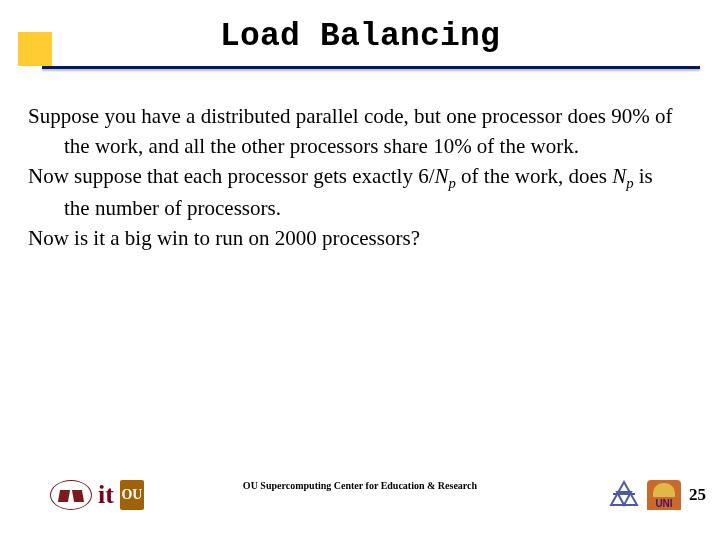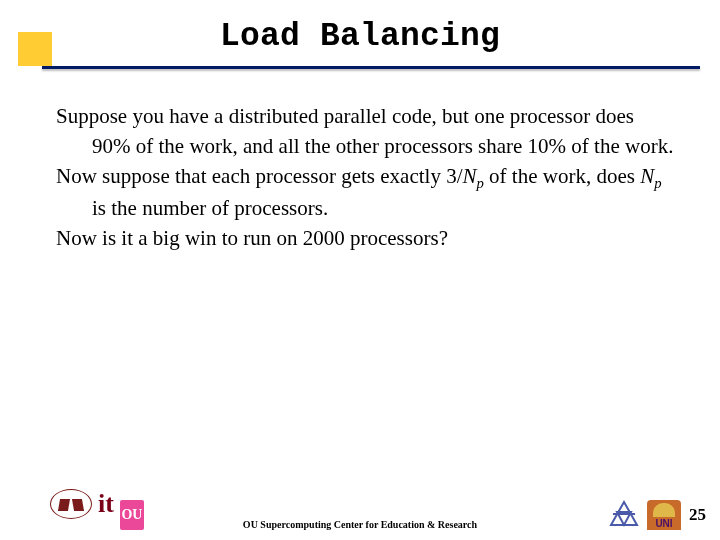--- a/index.html
+++ b/index.html
@@ -39,37 +39,36 @@
     top: 66px;
     height: 3px;
     background: #001a66;
     box-shadow: 0 2px 2px rgba(0,0,0,0.25);
   }
   .body {
     padding: 14px 43px 0 28px;
     font-size: 21px;
     line-height: 1.42;
     color: #000;
-    margin-left: 28px;
   }
   .para {
     padding-left: 36px;
     text-indent: -36px;
     margin-bottom: 0;
   }
   .sub { font-style: italic; }
   .subs { vertical-align: sub; font-size: 0.7em; font-style: italic; }
   .footer {
     position: absolute;
     left: 0;
     right: 0;
     bottom: 10px;
     height: 50px;
     display: flex;
-    align-items: flex-end;
+    align-items: flex-start;
   }
   .footer-left {
     display: flex;
     align-items: center;
     gap: 6px;
     margin-left: 50px;
   }
   .footer-text {
     position: absolute;
     left: 0;
@@ -112,30 +111,29 @@
   .logo-oval::after { right: 8px; transform: skewX(10deg); }
   .logo-it {
     font-family: Georgia, serif;
     font-weight: bold;
     font-size: 26px;
     color: #7a0019;
     line-height: 1;
   }
   .logo-ou {
     width: 24px; height: 30px;
-    background: #ec4899;
+    background: #a16207;
     color: #fff;
     font-family: Georgia, serif;
     font-weight: bold;
     font-size: 14px;
     display: flex;
     align-items: center;
     justify-content: center;
     border-radius: 2px;
-    margin-top: 23px;
   }
   .logo-tri {
     width: 30px; height: 30px;
     position: relative;
   }
   .logo-tri svg { width: 100%; height: 100%; }
   .logo-uni {
     width: 34px; height: 30px;
     background: #c86a2a;
     border-radius: 4px 4px 0 0;
@@ -164,21 +162,21 @@
   <div class="title-square"></div>
   <div class="title-text">Load Balancing</div>
   <div class="title-rule"></div>
 </div>
 
 <div class="body">
   <div class="para">
     <span>Suppose you have a distributed parallel code, but one processor does 90% of the work, and all the other processors share 10% of the work.</span>
   </div>
   <div class="para">
-    <span>Now suppose that each processor gets exactly 3/</span><span class="sub">N</span><span class="subs">p</span><span> of the work, does </span><span class="sub">N</span><span class="subs">p</span><span> is the number of processors.</span>
+    <span>Now suppose that each processor gets exactly 6/</span><span class="sub">N</span><span class="subs">p</span><span> of the work, does </span><span class="sub">N</span><span class="subs">p</span><span> is the number of processors.</span>
   </div>
   <div class="para">
     <span>Now is it a big win to run on 2000 processors?</span>
   </div>
 </div>
 
 <div class="footer">
   <div class="footer-left">
     <div class="logo-oval" title="conestoga-wagon-logo"></div>
     <div class="logo-it">it</div>

